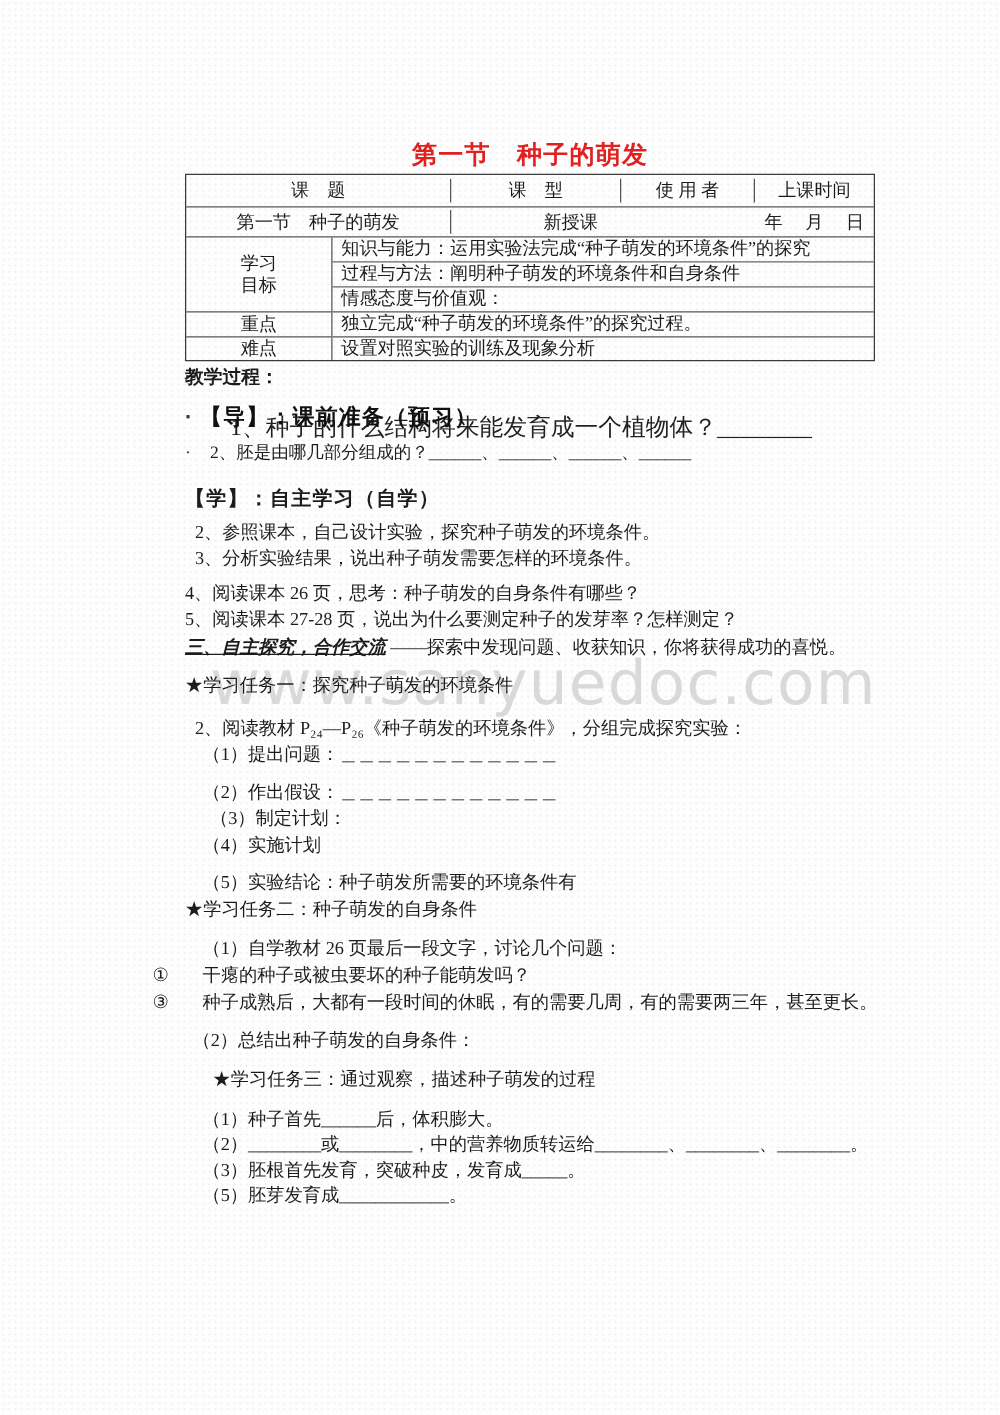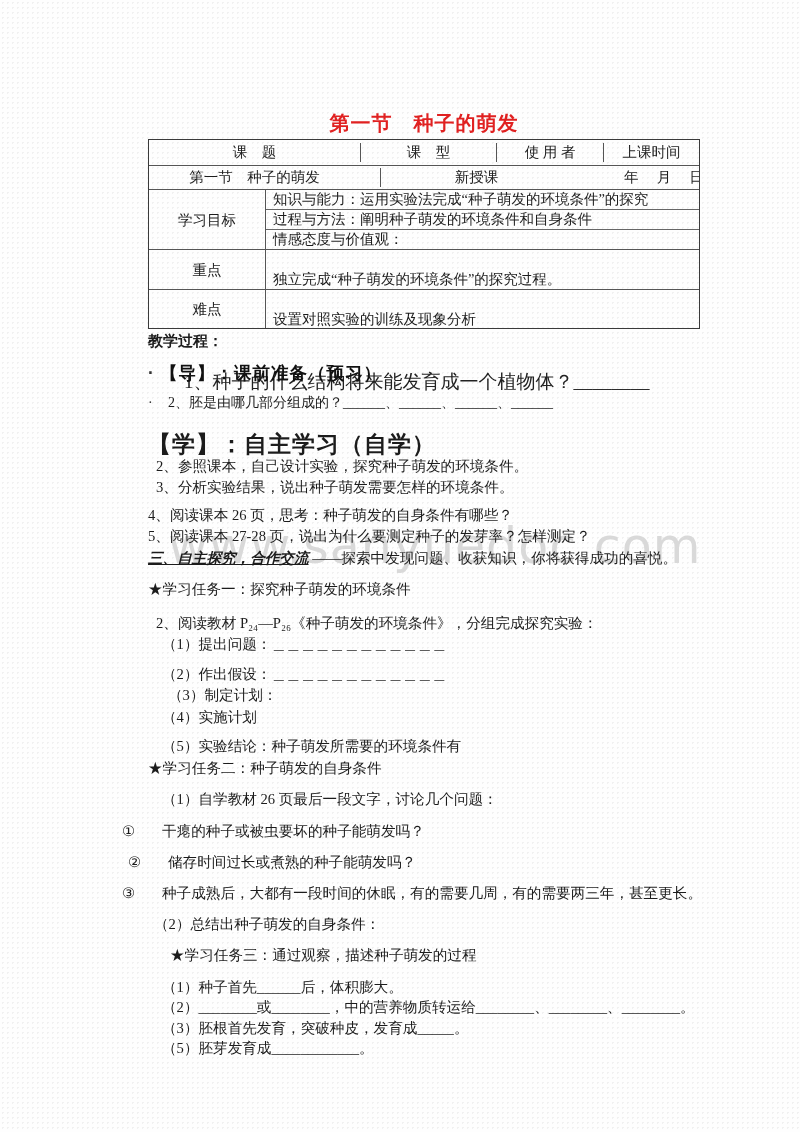--- a/index.html
+++ b/index.html
@@ -26,42 +26,42 @@
   }
   
   .info-table{margin-top:3px;border:1.4px solid #3a3a3a;font-size:14.5px;}
   .trow{display:flex;align-items:center;}
   .trow + .trow, .tsplit{border-top:1px solid #555;}
   .cell{box-sizing:border-box;text-align:center;overflow:hidden;white-space:nowrap;}
   .c1{width:211px;} .c2{width:136px;} .c3{width:108px;border-left:1px solid #555;border-right:1px solid #555;} .c4{flex:1;}
   .c2{border-left:1px solid #555;}
   .h1{height:25px;} .h2{height:23px;}
   .tsplit{display:flex;align-items:stretch;}
-  .tleft{width:116px;box-sizing:border-box;display:flex;justify-content:center;
+  .tleft{width:116px;box-sizing:border-box;display:flex;flex-direction:column;justify-content:center;
          align-items:center;text-align:center;line-height:18px;}
   .tright{flex:1;border-left:1px solid #555;}
   .objrow{height:19px;line-height:19px;padding-left:7px;white-space:nowrap;overflow:hidden;}
   .objrow + .objrow{border-top:1px solid #666;}
-  .kdrow{height:19px;line-height:19px;padding-left:7px;white-space:nowrap;overflow:hidden;margin-top:20px;}
+  .kdrow{height:19px;line-height:19px;padding-left:7px;white-space:nowrap;overflow:hidden;}
   
   .process{margin-top:3px;font-family:"Liberation Sans","DejaVu Sans",sans-serif;
            font-weight:bold;font-size:15px;height:18px;}
   .dao-block{position:relative;margin-top:11px;height:28px;}
   .dao-underlay{position:absolute;left:36px;top:8px;font-size:19px;white-space:nowrap;color:#222;}
   .dao-head{position:absolute;left:0;top:0;font-family:"Liberation Sans","DejaVu Sans",sans-serif;
             font-weight:bold;font-size:17.5px;letter-spacing:1px;white-space:nowrap;color:#111;}
   .bullet{display:inline-block;width:20px;color:#333;}
   .line{font-size:14.6px;line-height:21.5px;white-space:nowrap;}
   .dao-line2{margin-top:3px;font-size:14px;}
   .xue-head{margin-top:15px;font-family:Liberation Serif, serif;
-            font-weight:bold;font-size:23px;letter-spacing:1px;height:27px;}
+            font-weight:bold;font-size:16px;letter-spacing:1px;height:27px;}
   .gap6{height:6px;} .gap8{height:8px;} .gap10{height:10px;} .gap12{height:12px;}
   .explore-lead{font-weight:bold;font-style:italic;text-decoration:underline;}
   .indent14{padding-left:14px;}
-  .circled{margin-top:10px;margin-left:-26px;font-size:14.6px;line-height:21px;white-space:nowrap;}
+  .circled{margin-left:-26px;font-size:14.6px;line-height:21px;white-space:nowrap;}
   .circled .num{display:inline-block;width:40px;}
   .step{font-size:14.6px;line-height:20.5px;padding-left:14px;white-space:nowrap;}
 </style>
 </head>
 <body>
 
 <div class="page">
 
   <div class="watermark">www.sanyuedoc.com</div>
 
@@ -71,21 +71,21 @@
 
     <div class="info-table">
       <div class="trow h1">
         <div class="cell c1">课　题</div>
         <div class="cell c2">课　型</div>
         <div class="cell c3">使 用 者</div>
         <div class="cell c4">上课时间</div>
       </div>
       <div class="trow h2">
         <div class="cell c1">第一节　种子的萌发</div>
-        <div class="cell c2" style="padding-left:56px;margin-left:20px;">新授课</div>
+        <div class="cell c2" style="padding-left:56px;">新授课</div>
         <div class="cell c3"></div>
         <div class="cell c4">年　 月　 日</div>
       </div>
       <div class="tsplit">
         <div class="tleft">
           <span>学习</span>
           <span>目标</span>
         </div>
         <div class="tright">
           <div class="objrow">知识与能力：运用实验法完成“种子萌发的环境条件”的探究</div>
@@ -135,21 +135,20 @@
     <div class="line indent14" style="padding-left:20px;">（3）制定计划：</div>
     <div class="line indent14">（4）实施计划</div>
     <div class="gap8"></div>
     <div class="line indent14">（5）实验结论：种子萌发所需要的环境条件有</div>
     <div class="line">★学习任务二：种子萌发的自身条件</div>
 
     <div class="gap10"></div>
     <div class="line indent14">（1）自学教材 26 页最后一段文字，讨论几个问题：</div>
 
     <div class="circled"><span class="num">①</span><span>干瘪的种子或被虫要坏的种子能萌发吗？</span></div>
-    <div class="circled" style="margin-left:-20px;"><span class="num">②</span><span>储存时间过长或煮熟的种子能萌发吗？</span></div>
     <div class="circled"><span class="num">③</span><span>种子成熟后，大都有一段时间的休眠，有的需要几周，有的需要两三年，甚至更长。</span></div>
 
     <div class="gap10"></div>
     <div class="line indent14" style="padding-left:6px;">（2）总结出种子萌发的自身条件：</div>
     <div class="gap10"></div>
     <div class="line indent14" style="padding-left:22px;">★学习任务三：通过观察，描述种子萌发的过程</div>
     <div class="gap10"></div>
     <div class="step">（1）种子首先______后，体积膨大。</div>
     <div class="step">（2）________或________，中的营养物质转运给________、________、________。</div>
     <div class="step">（3）胚根首先发育，突破种皮，发育成_____。</div>

